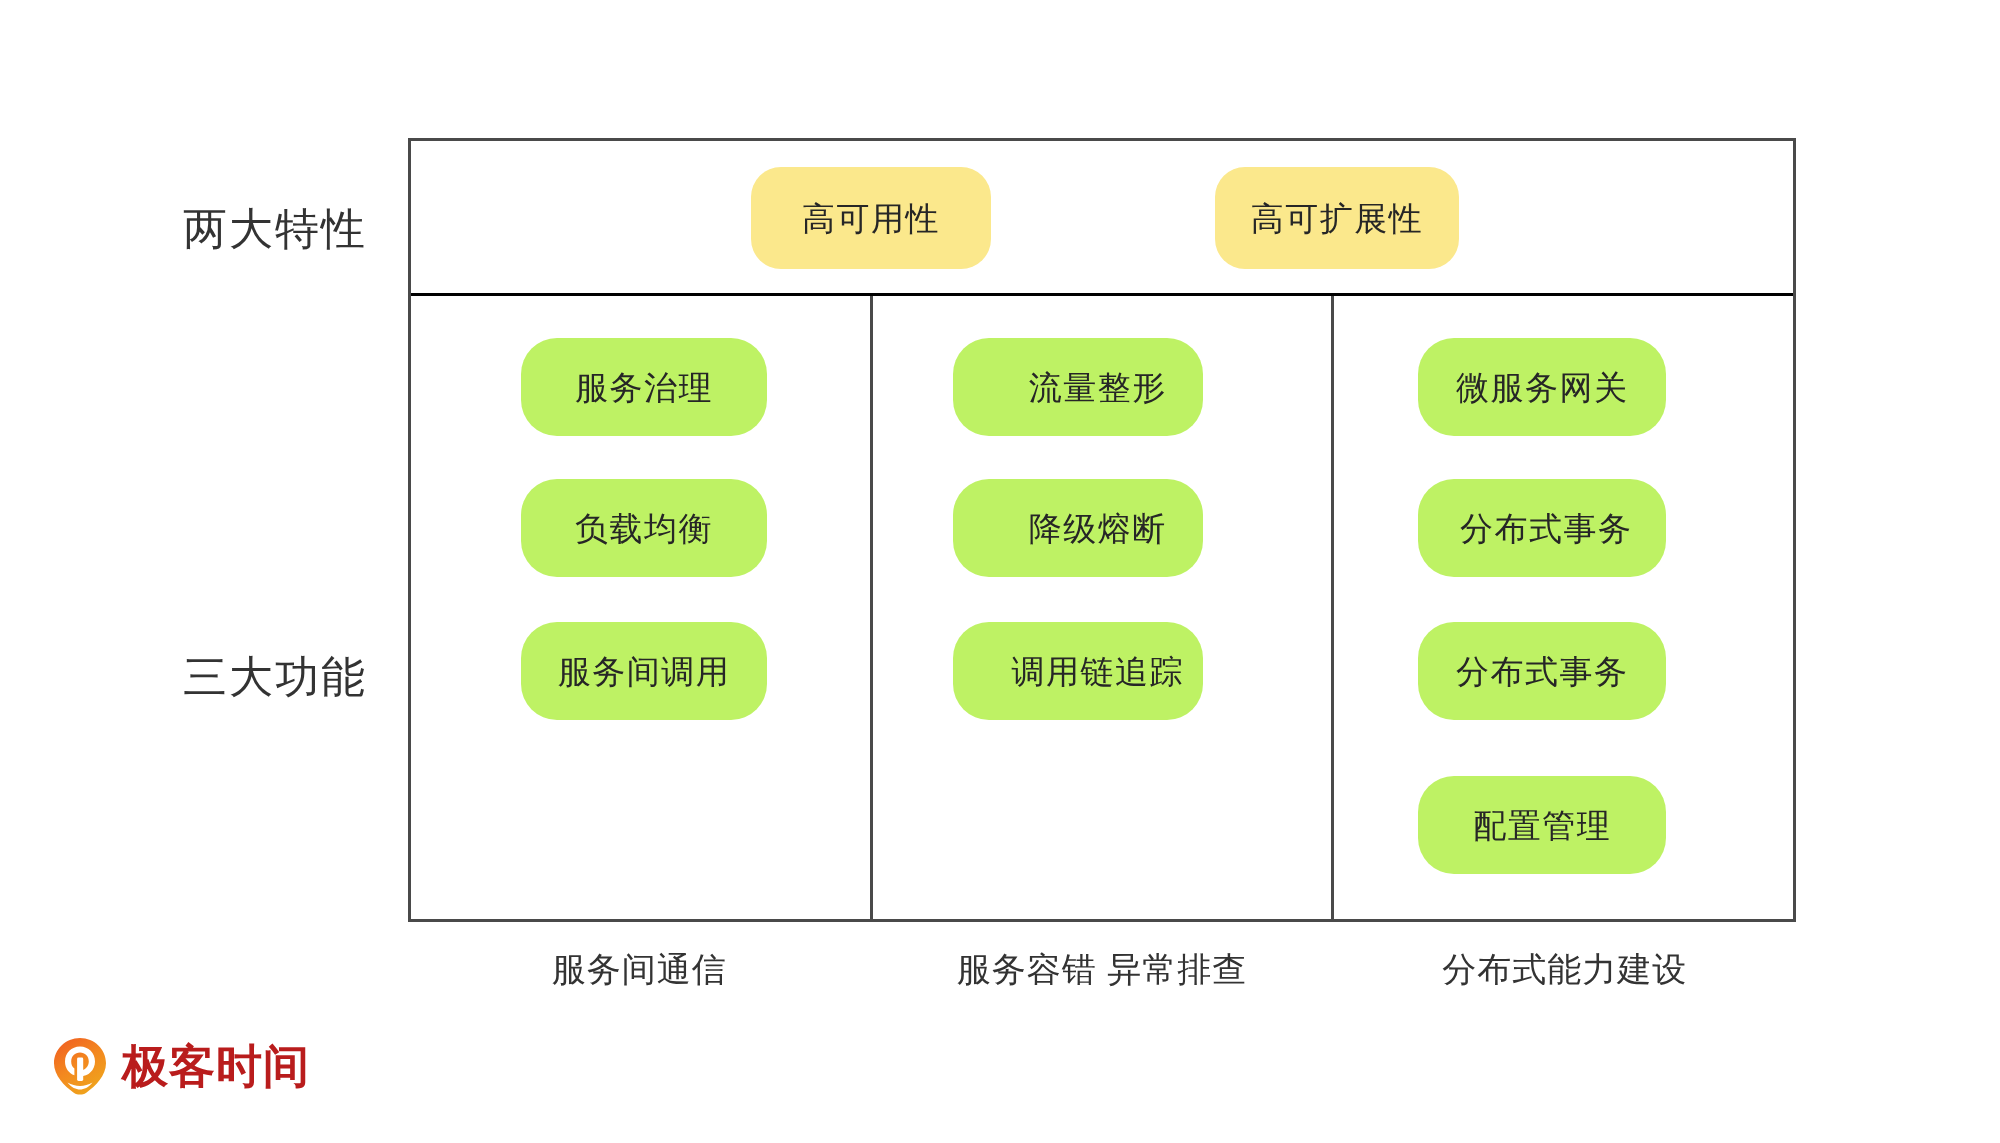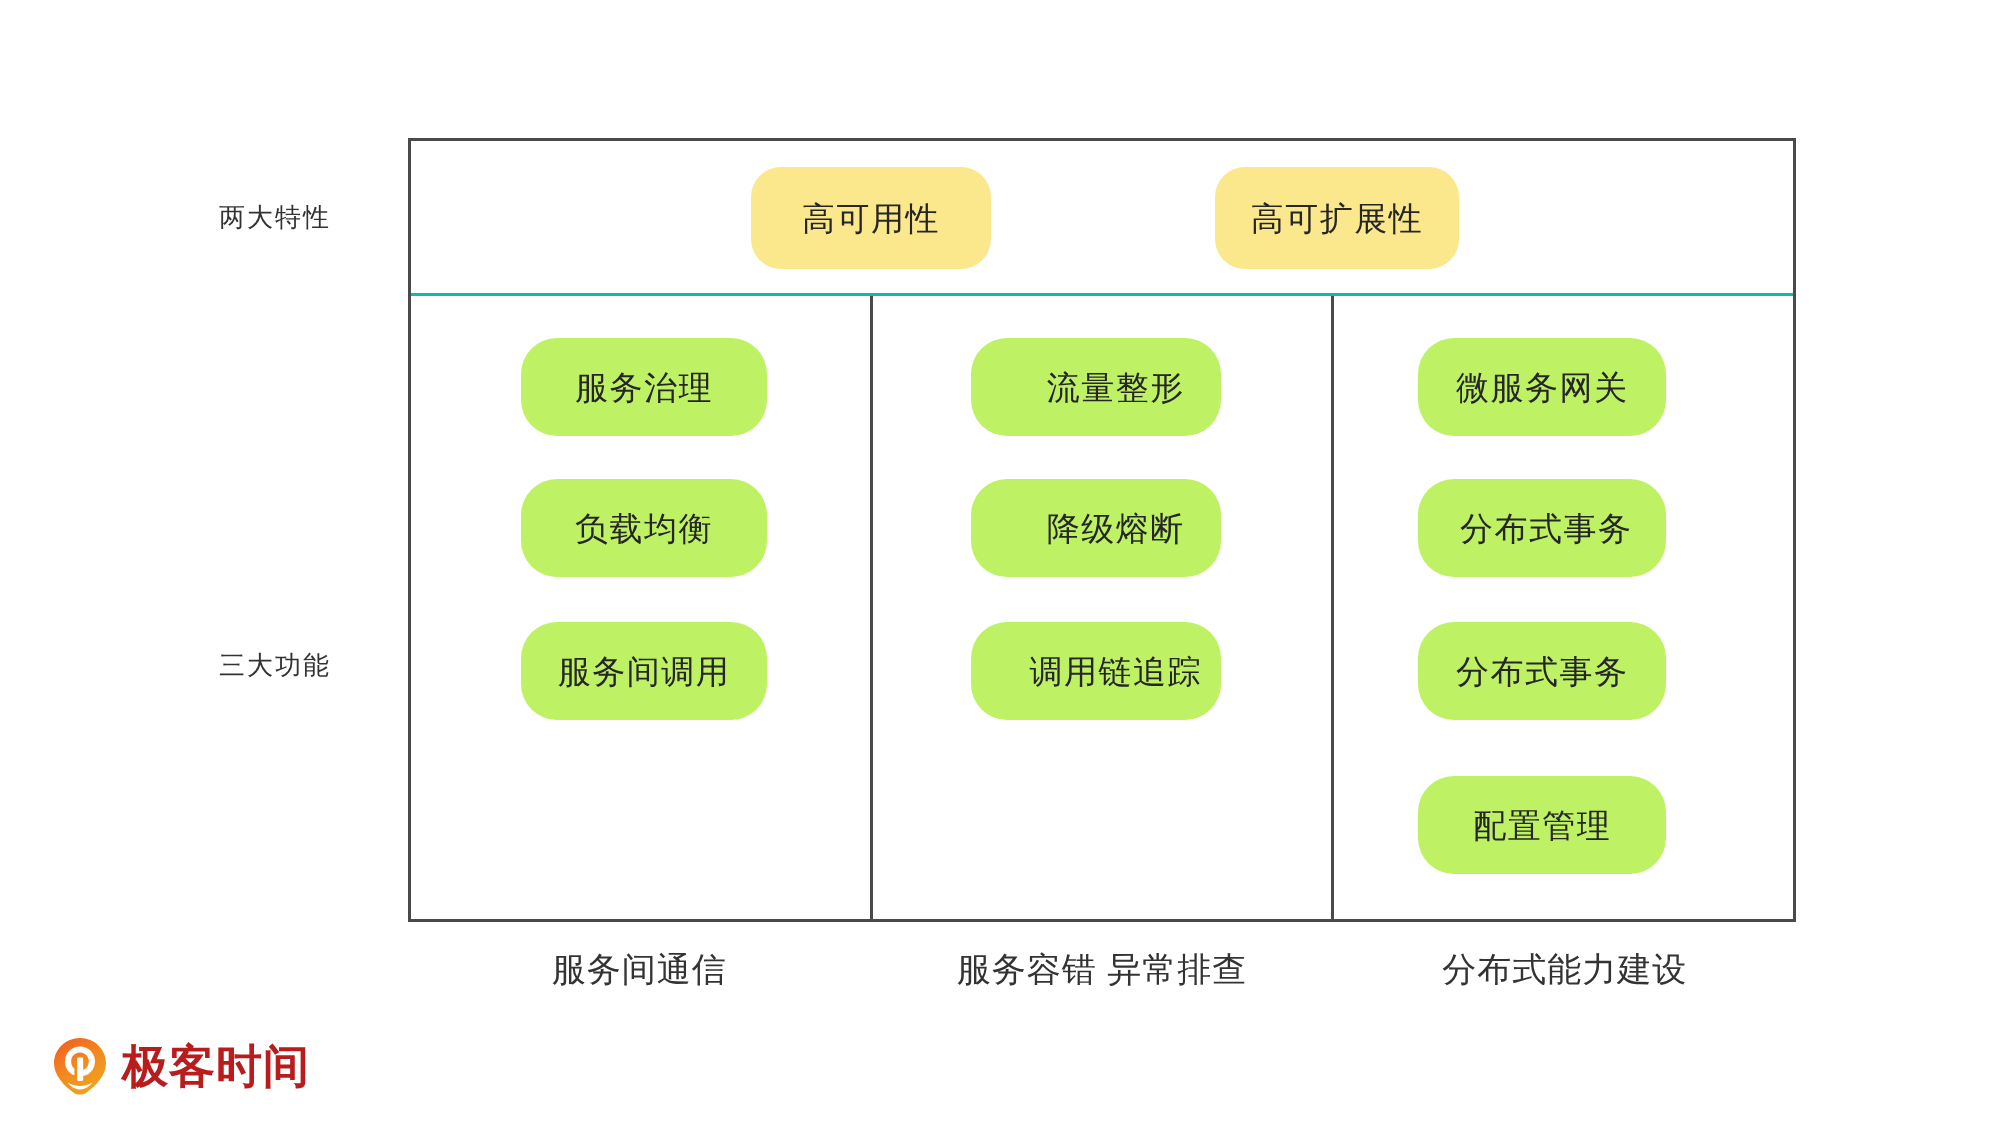--- a/index.html
+++ b/index.html
@@ -16,21 +16,21 @@
     position: relative;
     width: 2000px;
     height: 1143px;
     background: #ffffff;
   }
 
   
   .row-label {
     position: absolute;
     color: #333333;
-    font-size: 26px;
+    font-size: 44px;
     letter-spacing: 2px;
     white-space: nowrap;
     text-align: center;
   }
   #label-features { left: 150px; top: 200px; width: 250px; }
   #label-functions { left: 150px; top: 648px; width: 250px; }
 
   
   #matrix {
     position: absolute;
@@ -42,21 +42,21 @@
     background: #ffffff;
   }
 
   
   #features-row {
     position: absolute;
     left: 0;
     top: 0;
     width: 100%;
     height: 155px;
-    border-bottom: 3px solid #14b8a6;
+    border-bottom: 3px solid #000000;
   }
 
   
   #functions-row {
     position: absolute;
     left: 0;
     top: 155px;
     right: 0;
     bottom: 0;
     display: flex;
@@ -98,21 +98,21 @@
     border-radius: 36px;
   }
 
   
   .c1 { left: 110px; width: 246px; }
   .c1.p1 { top: 42px; }
   .c1.p2 { top: 183px; }
   .c1.p3 { top: 326px; }
 
   
-  .c2 { left: 98px; width: 250px; padding-left: 40px; }
+  .c2 { left: 80px; width: 250px; padding-left: 40px; }
   .c2.p1 { top: 42px; }
   .c2.p2 { top: 183px; }
   .c2.p3 { top: 326px; }
 
   
   .c3 { left: 84px; width: 248px; }
   .c3.p1 { top: 42px; }
   .c3.p2 { top: 183px; padding-left: 8px; }
   .c3.p3 { top: 326px; }
   .c3.p4 { top: 468px; margin-top: 12px; }

